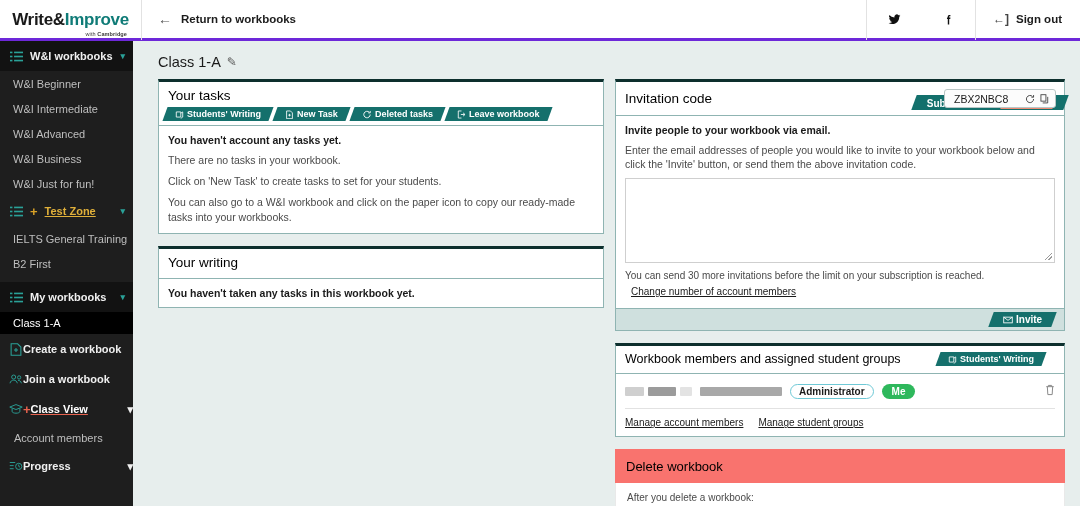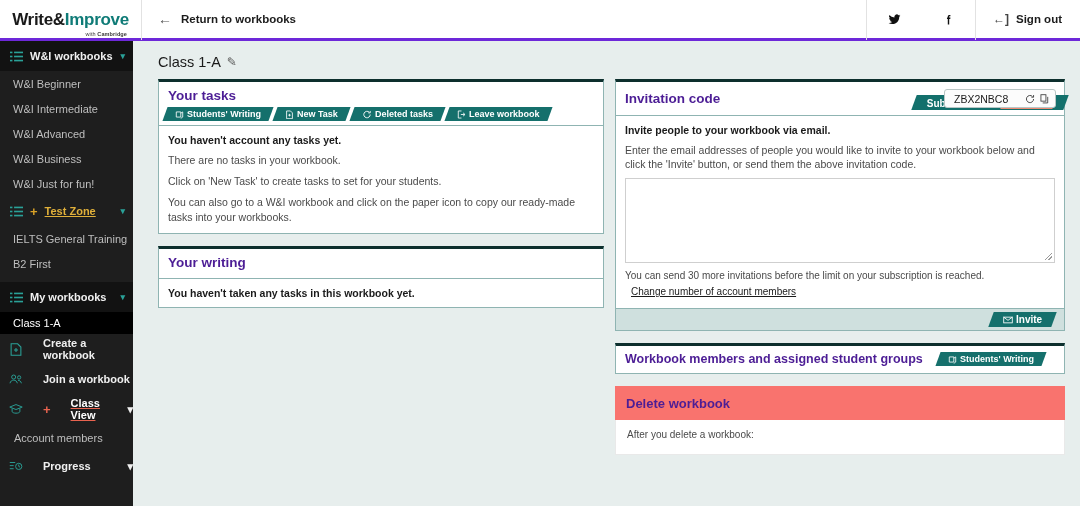--- a/index.html
+++ b/index.html
@@ -51,21 +51,21 @@
     cursor: pointer; gap: 7px; position: relative;
   }
   .sb-group .caret { margin-left: auto; color: #2aa198; font-size: 9px; }
   .sb-item {
     display: flex; align-items: center; height: 25px; padding-left: 13px;
     font-size: 11px; color: #bfbfbf; cursor: pointer;
   }
   .sb-item.active { background: #000000; color: #ffffff; font-weight: normal; }
   .sb-link {
     display: flex; align-items: center; height: 30px; padding-left: 9px;
-    font-size: 11px; color: #efefef; cursor: pointer; gap: 20px; font-weight: bold;
+    font-size: 11px; color: #efefef; cursor: pointer; gap: 0; font-weight: bold;
   }
   .sb-icon { width: 14px; height: 14px; display: inline-flex; align-items: center;
      justify-content: center; color: #2aa198; flex: 0 0 14px; }
   .plus-gold { color: #d9a227; font-weight: bold; font-size: 13px; line-height: 1; }
   .plus-red  { color: #e8634f; font-weight: bold; font-size: 13px; line-height: 1; }
   .lbl-gold { color: #e0b03a; text-decoration: underline; font-weight: bold; }
   .lbl-white-u { color: #ffffff; text-decoration: underline;
      text-decoration-color: #e8634f; font-weight: bold; }
 
   
@@ -88,21 +88,21 @@
 
   .cols { display: flex; gap: 11px; margin-top: 6px; }
   .col-left { width: 446px; }
   .col-right { width: 450px; }
 
   
   .panel { background: #fff; border: 1px solid #8fb4b2; border-top: 3px solid #0d2f2d;
      margin-bottom: 12px; }
   .panel-head { display: flex; align-items: center; padding: 6px 8px 4px 9px;
      position: relative; min-height: 24px; }
-  .panel-title { font-size: 13.5px; font-weight: bold; color: #4c1d95; }
+  .panel-title { font-size: 13.5px; font-weight: normal; color: #000000; }
   .tabs { display: flex; gap: 4px; padding: 0 0 4px 6px; }
   .chip {
     height: 14px; background: #15706c; color: #fff; font-size: 9px; font-weight: bold;
     display: flex; align-items: center; padding: 0 10px; transform: skewX(-20deg);
     cursor: pointer;
   }
   .chip > span { transform: skewX(20deg); display: flex; align-items: center; gap: 3px;
      white-space: nowrap; }
   .chip svg { display: block; }
 
@@ -484,20 +484,41 @@
                       <g fill="none" stroke="#fff" stroke-width="1.3">
                         <path d="M2 3h7v8H2z"></path>
                         <path d="M9 5l3-2v8l-3 2"></path>
                       </g>
                     </svg>
                   </span>
                 <span>Students' Writing</span>
               </span>
             </div>
           </div>
+          <div class="panel-body" style="padding:6px 9px 8px 9px;">
+            <div class="member-row">
+              <span class="redact r1"></span>
+              <span class="redact r2" style="margin-left:-4px;"></span>
+              <span class="redact r3" style="margin-left:-4px;"></span>
+              <span class="redact r4"></span>
+              <span class="pill-admin">Administrator</span>
+              <span class="pill-me">Me</span>
+              <span class="trash">
+                <svg width="10" height="12" viewBox="0 0 12 14">
+                    <g fill="none" stroke="#8a8a8a" stroke-width="1.2">
+                      <path d="M1.5 3h9M4 3V1.5h4V3M2.8 3l.6 9.5h5.2L9.2 3"></path>
+                    </g>
+                  </svg>
+              </span>
+            </div>
+            <div class="member-links">
+              <span>Manage account members</span>
+              <span>Manage student groups</span>
+            </div>
+          </div>
         </div>
 
         <div class="panel danger">
           <div class="danger-head">
             <span class="panel-title">Delete workbook</span>
           </div>
           <div class="danger-body">
             <div class="b-line">After you delete a workbook:</div>
 
           </div>

